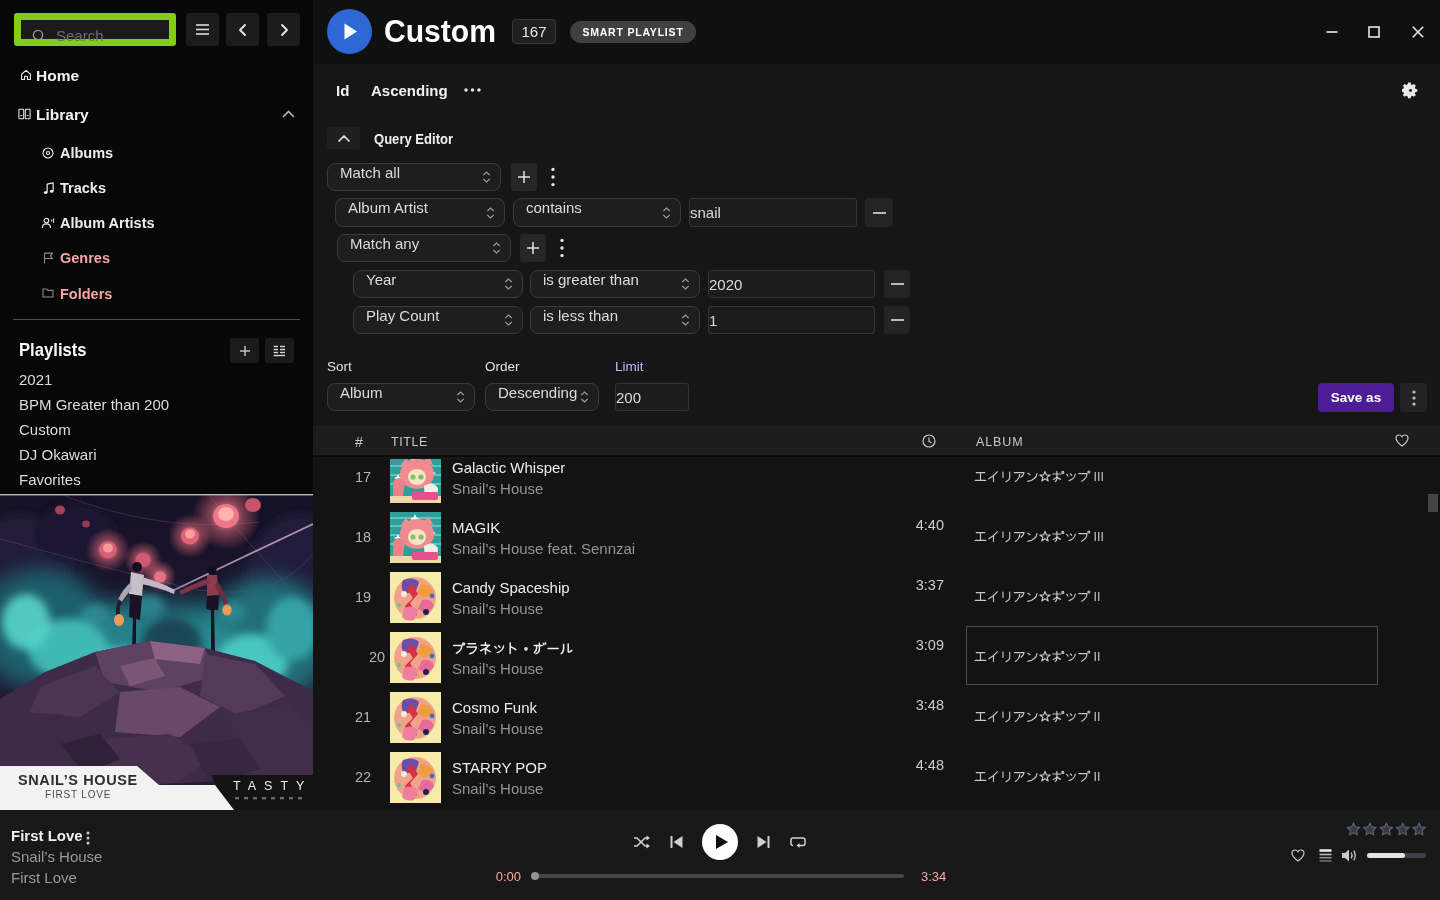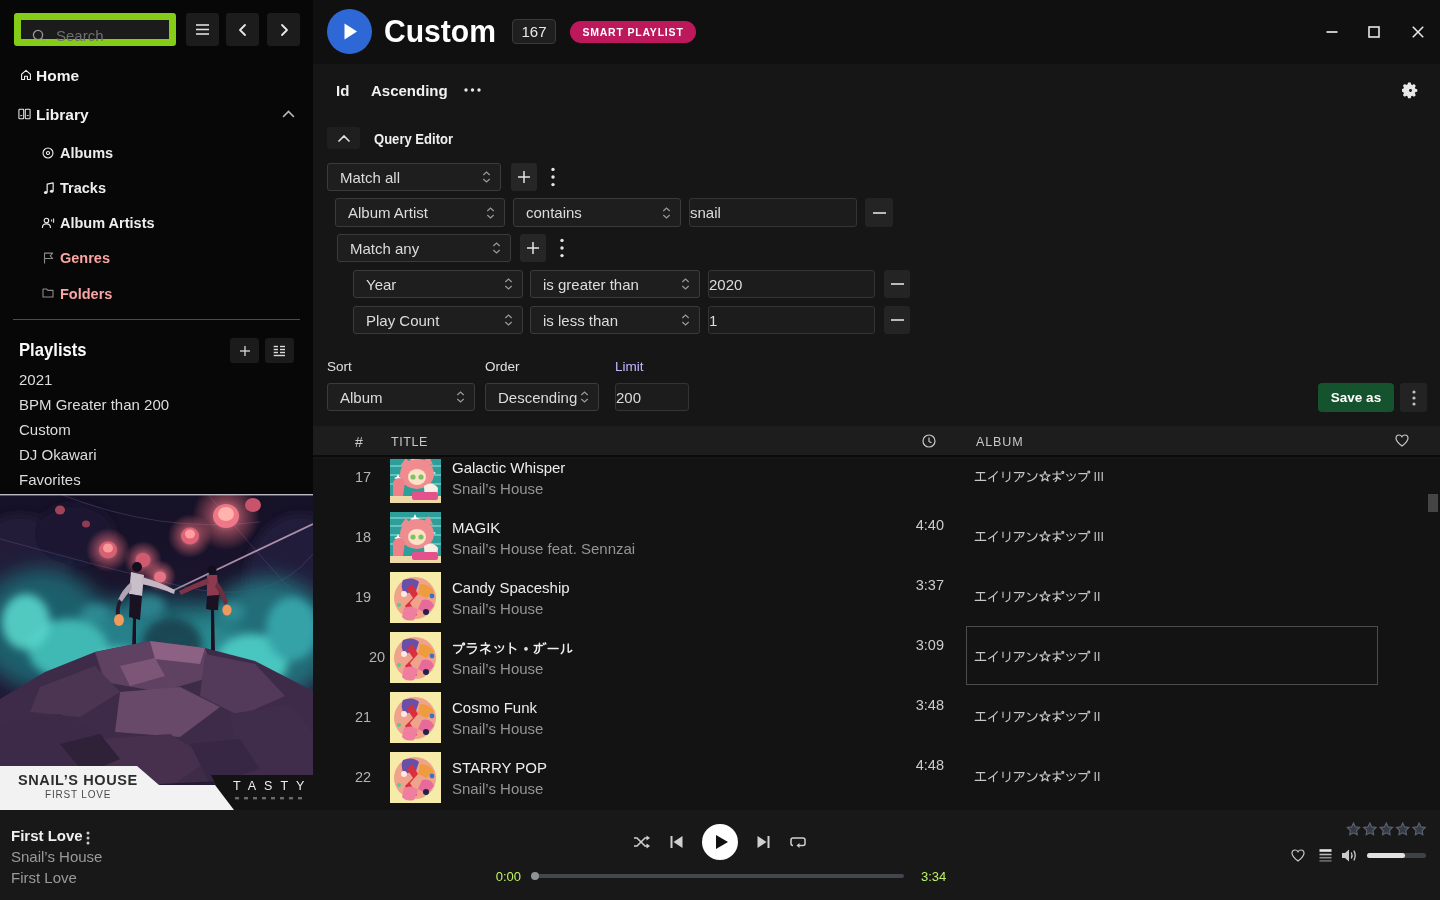--- a/index.html
+++ b/index.html
@@ -11,38 +11,38 @@
 .sbtn { background:#1c1c1c; border-radius:3px; display:flex; align-items:center; justify-content:center; }
 #search { left:14px; top:13px; width:162px; height:33px; background:#1b1b1b; border:7px solid #84cc16; border-radius:3px; }
 #search .ph { position:absolute; left:35px; top:7px; font-size:15px; color:#6f6f6f; }
 .navtxt { font-size:15.5px; font-weight:bold; color:#f2f2f2; }
 .subtxt { font-size:14.5px; font-weight:bold; color:#ededed; }
 .subtxt.dim { color:#fca5a5; }
 .plitem { font-size:15px; color:#dcdcdc; }
 
 #topstrip { left:313px; top:0; width:1127px; height:64px; background:#101010; }
 #content { left:313px; top:64px; width:1127px; height:746px; background:#161616; }
-.sel { position:absolute; background:#1e1e1e; border:1px solid #3b3b3b; border-radius:3px; color:#dcdcdc; font-size:15px; display:flex; align-items:center; }
+.sel { position:absolute; background:#1e1e1e; border:1px solid #3b3b3b; border-radius:8px; color:#dcdcdc; font-size:15px; display:flex; align-items:flex-start; }
 .sel .lbl { padding-left:12px; }
 .inp { position:absolute; background:#1c1c1c; border:1px solid #343434; border-radius:3px; color:#dcdcdc; font-size:15px; display:flex; align-items:center; }
 .qbtn { position:absolute; background:#262626; border-radius:3px; display:flex; align-items:center; justify-content:center; }
 .updown { position:absolute; right:9px; top:50%; transform:translateY(-50%); }
 
 #thead { left:313px; top:426px; width:1127px; height:31px; background:#1d1d1d; border-bottom:2px solid #0b0b0b; color:#c9c9c9; }
 #rows { left:313px; top:459px; width:1127px; height:351px; background:#131313; overflow:hidden; }
 .rnum { position:absolute; width:40px; text-align:center; font-size:14.5px; color:#b4b4b4; }
 .rtitle { position:absolute; left:139px; font-size:15px; font-weight:normal; color:#ededed; }
 .rartist { position:absolute; left:139px; font-size:15px; color:#949494; }
 .rdur { position:absolute; width:60px; text-align:right; font-size:14.5px; color:#cccccc;margin-top:48px; }
 .thumb { position:absolute; left:77px; width:51px; height:51px; }
 
 #player { left:0; top:810px; width:1440px; height:90px; background:#181818; }
 .ptxt1 { font-size:15px; font-weight:bold; color:#f0f0f0; }
 .ptxt2 { font-size:15px; color:#9a9a9a; }
-.time { font-size:13px; color:#bef264; }
+.time { font-size:13px; color:#fca5a5; }
 </style>
 </head>
 <body>
 <div id="page">
   <svg width="0" height="0" style="position:absolute">
     <defs>
       <g id="kE">
           <path d="M2.2 2.6 H10.8 M6.5 2.6 V10.4 M1.2 10.4 H11.8"></path>
         </g>
       <g id="kI">
@@ -317,21 +317,21 @@
     </div>
   </div>
   <div class="abs" id="topstrip">
     <div class="abs" style="left:14px;top:9px;width:45px;height:45px;border-radius:50%;background:#2d68d6">
       <svg class="abs" style="left:16px;top:13px" width="16" height="19" viewBox="0 0 16 19">
           <path d="M1.5 1.5 L14 9.5 L1.5 17.5 Z" fill="#ffffff"></path>
         </svg>
     </div>
     <div class="abs" style="left:71px;top:13px;font-size:32px;font-weight:bold;color:#ffffff;transform:scaleX(0.94);transform-origin:left center">Custom</div>
     <div class="abs" style="left:199px;top:19px;width:44px;height:25px;background:#1f1f1f;border:1px solid #3a3a3a;border-radius:4px;display:flex;align-items:center;justify-content:center;font-size:15px;color:#e8e8e8">167</div>
-    <div class="abs" style="left:257px;top:21px;width:126px;height:22px;background:#be185d;border-radius:11px;display:flex;align-items:center;justify-content:center;font-size:10.5px;font-weight:bold;color:#ffffff;letter-spacing:0.8px">SMART PLAYLIST</div>
+    <div class="abs" style="left:257px;top:21px;width:126px;height:22px;background:#404040;border-radius:11px;display:flex;align-items:center;justify-content:center;font-size:10.5px;font-weight:bold;color:#ffffff;letter-spacing:0.8px">SMART PLAYLIST</div>
     <svg class="abs" style="left:1013px;top:26px" width="12" height="12" viewBox="0 0 12 12">
         <line x1="0.5" y1="6" x2="11.5" y2="6" stroke="#e6e6e6" stroke-width="1.7"></line>
       </svg>
     <svg class="abs" style="left:1055px;top:26px" width="12" height="12" viewBox="0 0 12 12">
         <rect x="1" y="1" width="10" height="10" fill="none" stroke="#e6e6e6" stroke-width="1.6"></rect>
       </svg>
     <svg class="abs" style="left:1099px;top:26px" width="12" height="12" viewBox="0 0 12 12">
         <g stroke="#e6e6e6" stroke-width="1.6">
           <line x1="0.8" y1="0.8" x2="11.2" y2="11.2"></line>
           <line x1="11.2" y1="0.8" x2="0.8" y2="11.2"></line>
@@ -483,21 +483,21 @@
         <span class="lbl">Descending</span>
       <svg class="updown" width="9" height="12" viewBox="0 0 9 12">
           <polyline points="1.3,4 4.5,1 7.7,4" fill="none" stroke="#9a9a9a" stroke-width="1.2"></polyline>
           <polyline points="1.3,8 4.5,11 7.7,8" fill="none" stroke="#9a9a9a" stroke-width="1.2"></polyline>
         </svg>
     </div>
     <div class="abs" style="left:302px;top:295px;font-size:13.5px;color:#c4b5fd">Limit</div>
     <div class="inp" style="left:302px;top:319px;width:74px;height:28px">
         <span class="lbl">200</span>
       </div>
-    <div class="abs" style="left:1005px;top:319px;width:76px;height:29px;background:#14532d;border-radius:4px;display:flex;align-items:center;justify-content:center;font-size:13.5px;font-weight:bold;color:#ffffff">Save as</div>
+    <div class="abs" style="left:1005px;top:319px;width:76px;height:29px;background:#4c1d95;border-radius:4px;display:flex;align-items:center;justify-content:center;font-size:13.5px;font-weight:bold;color:#ffffff">Save as</div>
     <div class="abs qbtn" style="left:1087px;top:319px;width:27px;height:29px;background:#232323">
         <svg width="4" height="16" viewBox="0 0 4 16">
           <g fill="#c0c0c0">
             <circle cx="2" cy="2" r="1.6"></circle>
             <circle cx="2" cy="8" r="1.6"></circle>
             <circle cx="2" cy="14" r="1.6"></circle>
           </g>
         </svg>
       </div>
   </div>

